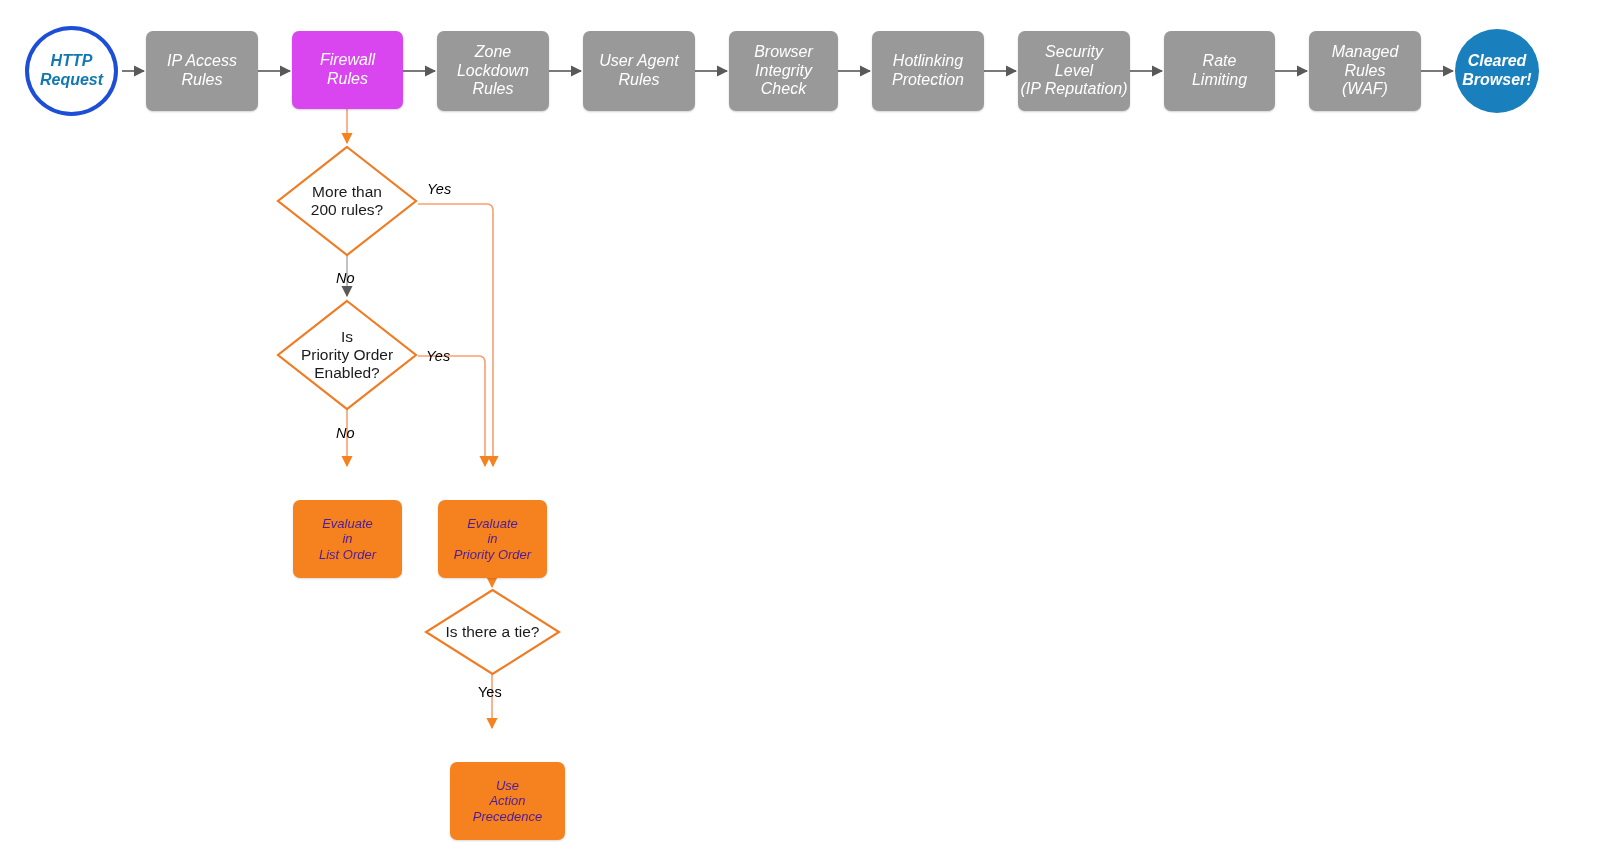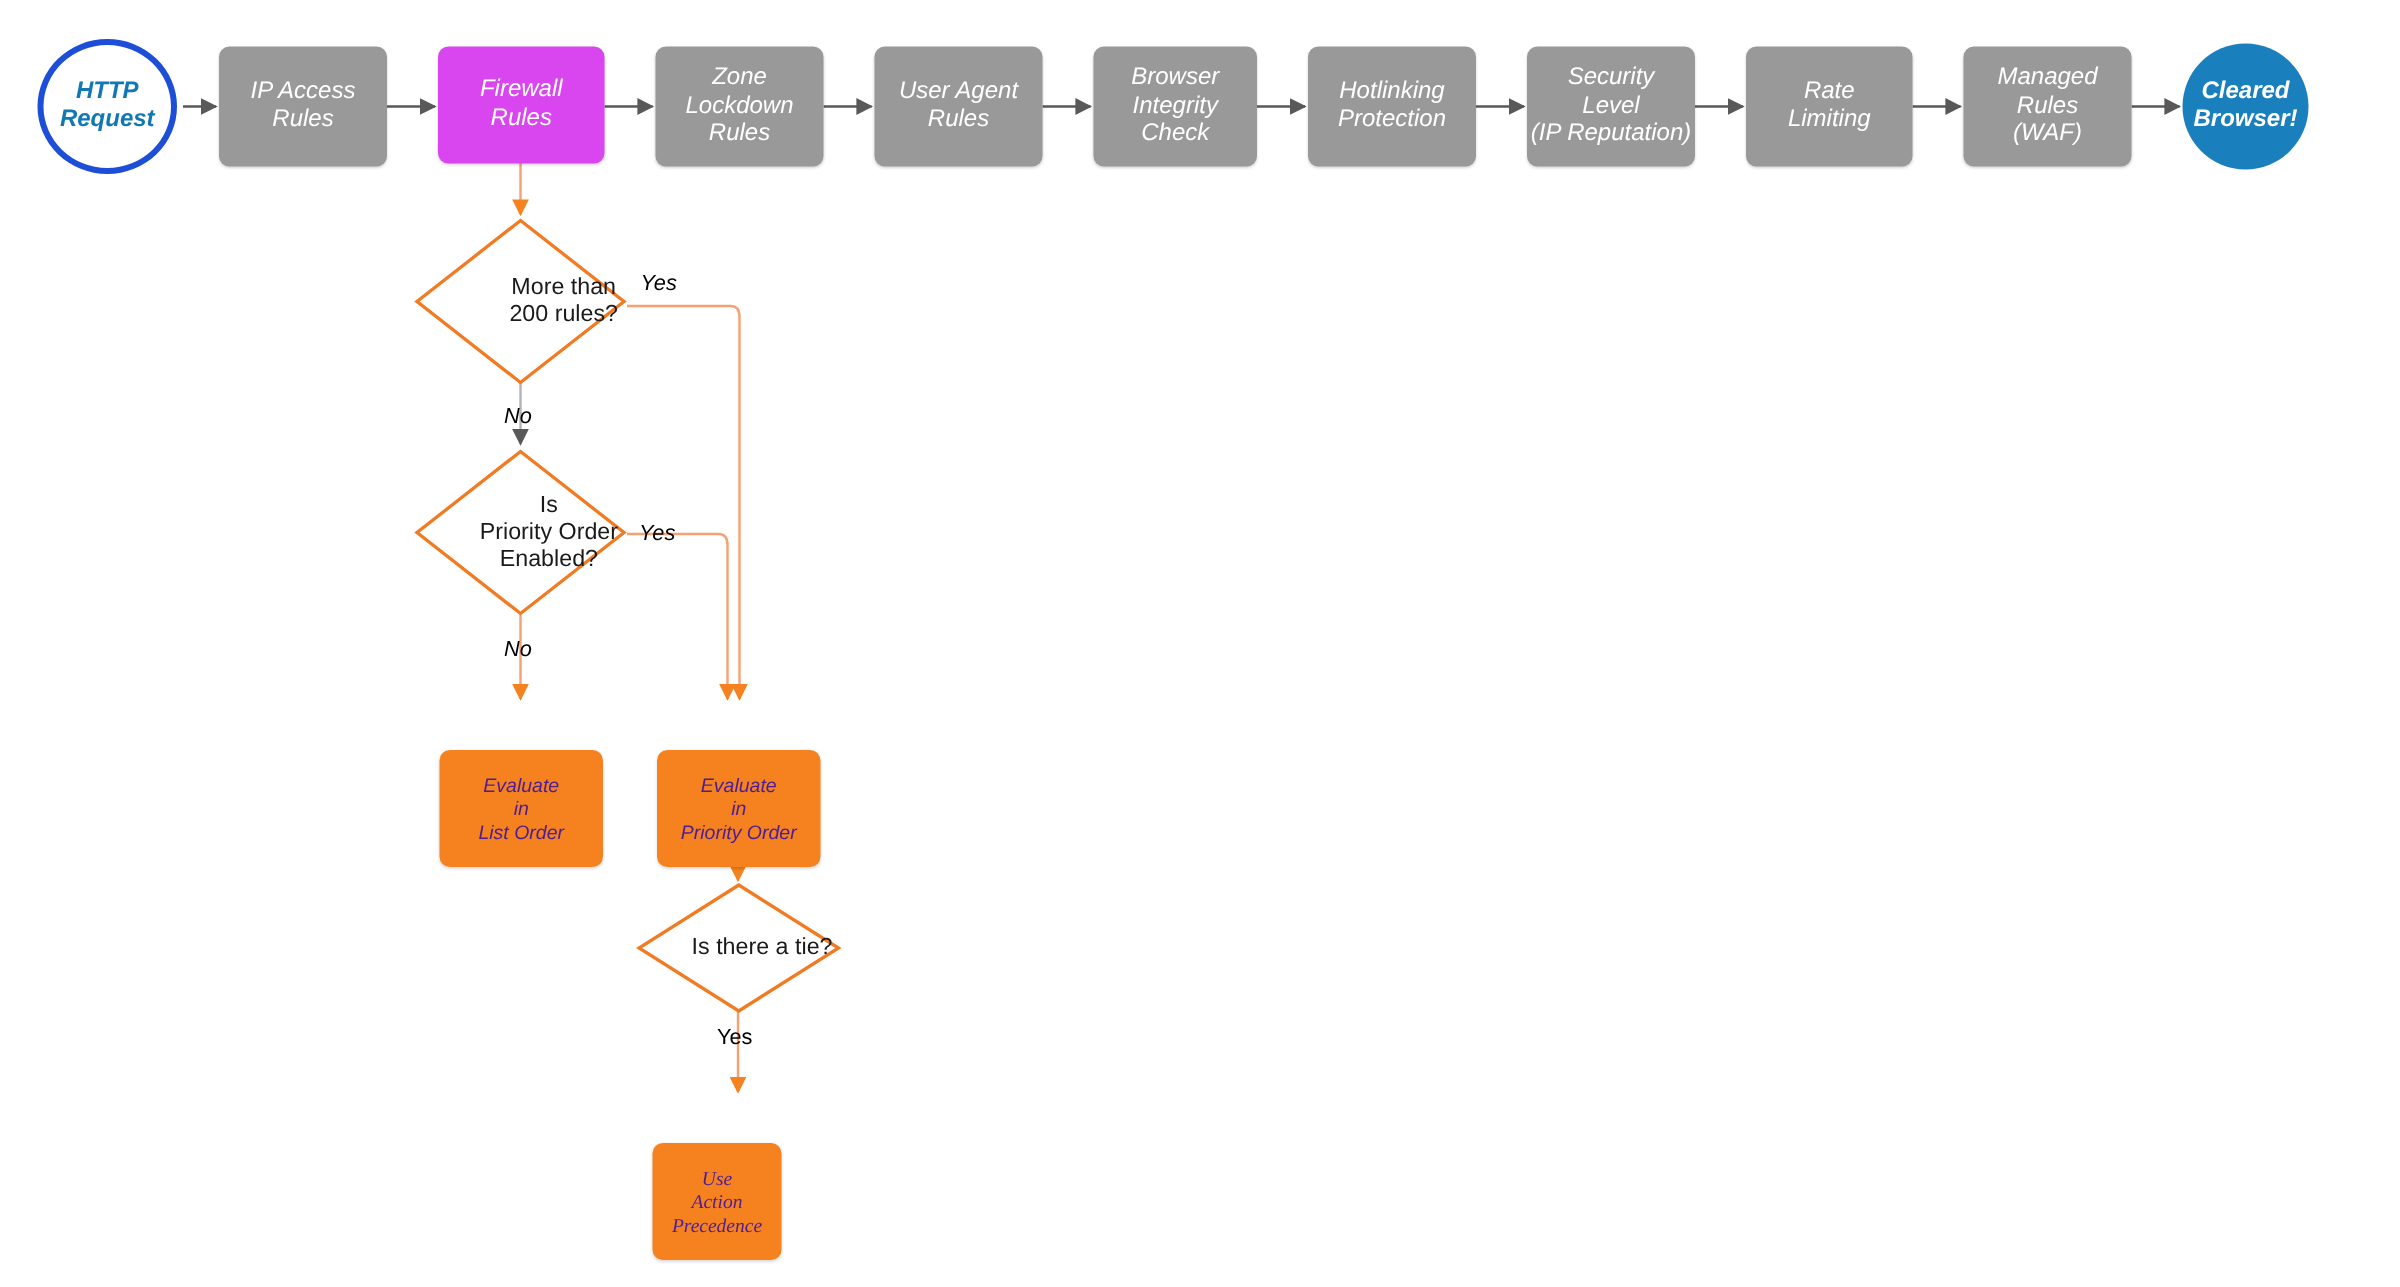--- a/index.html
+++ b/index.html
@@ -74,21 +74,20 @@
     font-size: 13px;
     box-shadow: 0 1px 2px rgba(0,0,0,0.15);
     margin-top: 32px;
   }
   
   .decision {
     background: transparent;
     color: #1a1a1a;
     font-size: 15.5px;
     font-style: normal;
-    justify-content: flex-end;
   }
   .decision .dia-shape {
     position: absolute;
     left: 0;
     top: 0;
     width: 100%;
     height: 100%;
   }
   .decision .dia-text {
     position: relative;
@@ -212,21 +211,21 @@
   </div>
 
   <div class="node outcome" style="left:293px; top:468px; width:109px; height:78px;">Evaluate
 in
 List Order</div>
 
   <div class="node outcome" style="left:438px; top:468px; width:109px; height:78px;">Evaluate
 in
 Priority Order</div>
 
-  <div class="node outcome" style="left:435px; top:730px; width:86px; height:78px;font-family:Liberation Serif, serif;">Use
+  <div class="node outcome" style="left:450px; top:730px; width:115px; height:78px;">Use
 Action
 Precedence</div>
 
   <div class="edge-label ital" style="left:427px; top:181px;">Yes</div>
 
   <div class="edge-label ital" style="left:336px; top:270px;">No</div>
 
   <div class="edge-label ital" style="left:426px; top:348px;">Yes</div>
 
   <div class="edge-label ital" style="left:336px; top:425px;">No</div>

